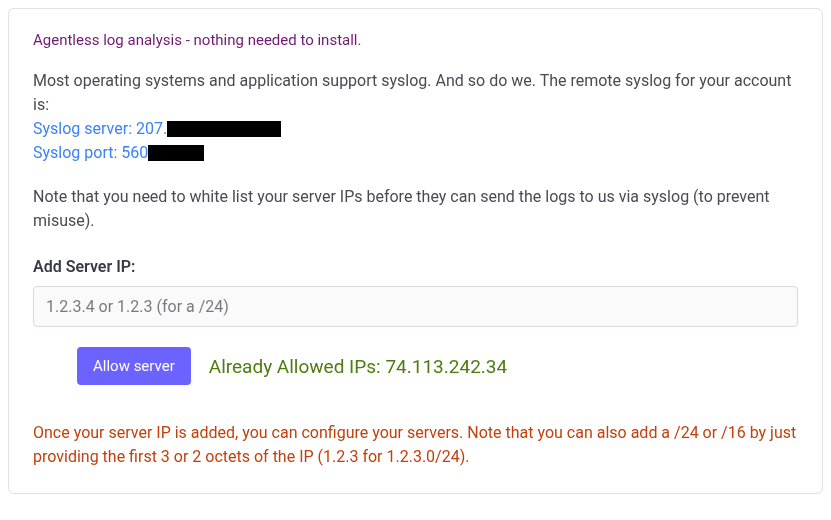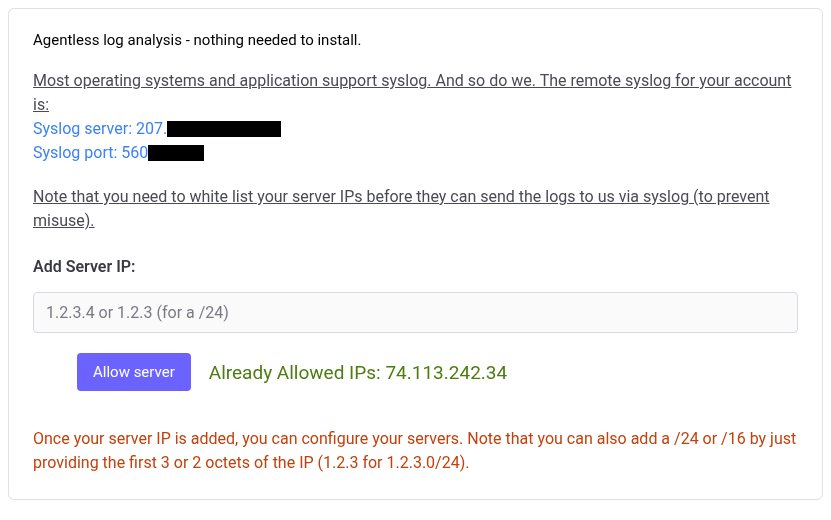--- a/index.html
+++ b/index.html
@@ -21,29 +21,28 @@
     }
     .title {
       font-size: 23px;
       font-weight: 500;
       color: #4a4a55;
       margin-bottom: 6px;
       letter-spacing: -0.2px;
     }
     .subtitle {
       font-size: 15px;
-      color: #000000;
+      color: #701a75;
       margin-bottom: 20px;
     }
     .body-text {
       font-size: 16px;
       color: #4a4a55;
       line-height: 1.5;
       margin-bottom: 0;
-      text-decoration: underline;
     }
     .info-line {
       font-size: 16px;
       color: #3b82f6;
       line-height: 1.5;
       display: flex;
       align-items: center;
     }
     .redacted {
       display: inline-block;
@@ -57,21 +56,21 @@
     .redacted-port {
       width: 56px;
     }
     .section-gap {
       margin-top: 20px;
     }
     .label {
       font-size: 16px;
       font-weight: 600;
       color: #3a3a45;
-      margin-bottom: 16px;
+      margin-bottom: 10px;
       margin-top: 24px;
     }
     .input-field {
       width: 100%;
       padding: 10px 12px;
       font-size: 16px;
       color: #7f1d1d;
       border: 1px solid #d8d8e0;
       border-radius: 4px;
       background: #fafafb;

